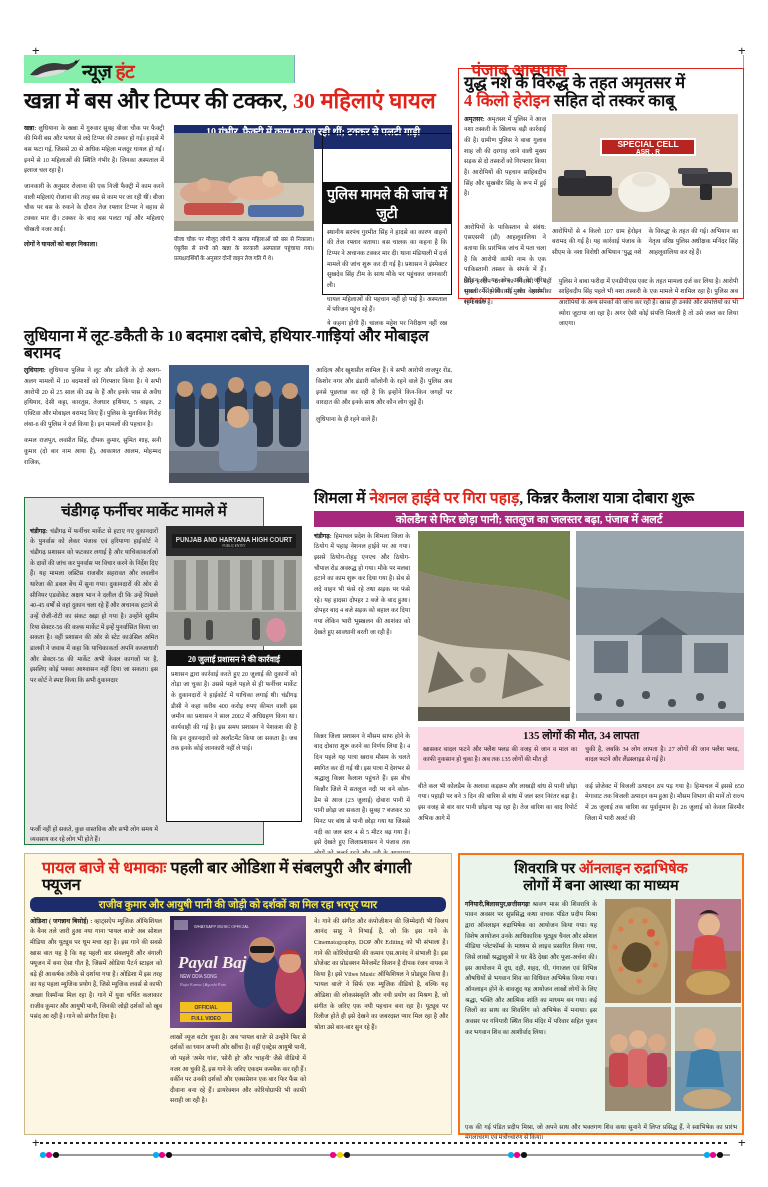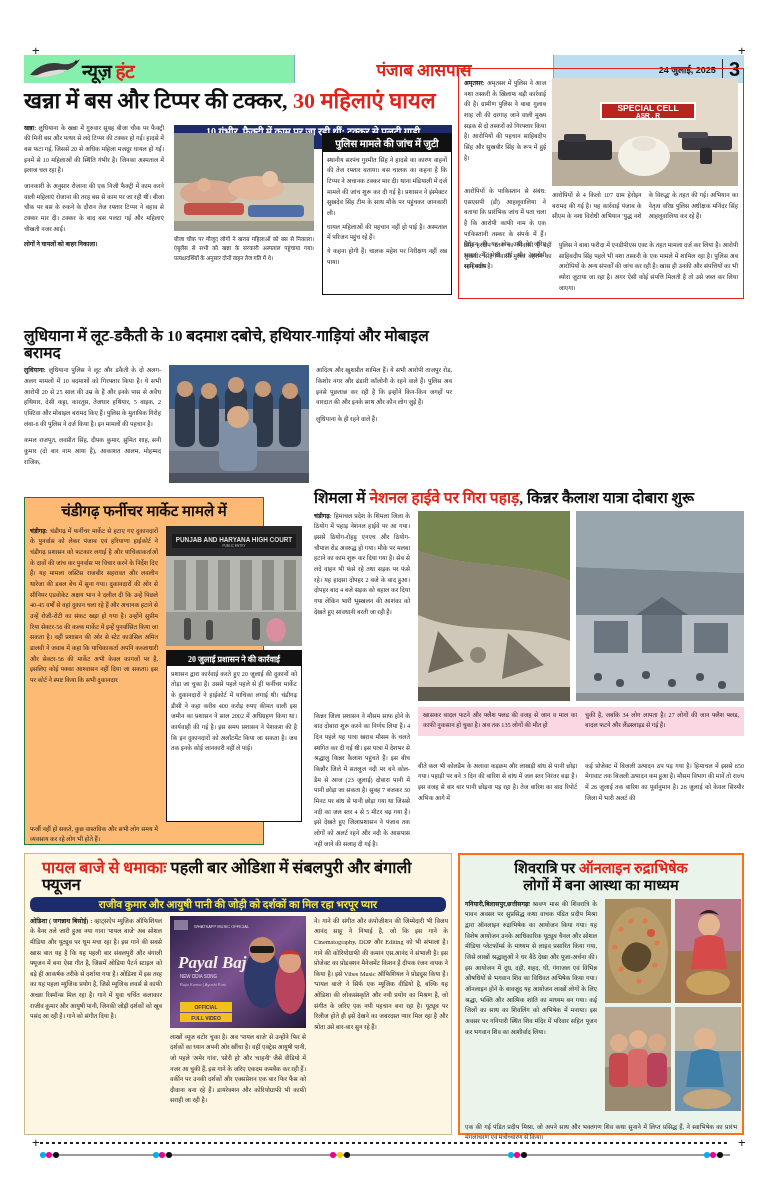--- a/index.html
+++ b/index.html
@@ -111,24 +111,20 @@
       <svg class="bird" viewBox="0 0 62 24">
         <path d="M2 18 C10 8, 22 4, 34 7 C40 8, 46 6, 52 2 C48 9, 42 13, 34 15 C26 17, 14 19, 2 18 Z" fill="#3a3a3a"></path>
         <path d="M6 20 C16 14, 28 12, 40 13 C32 17, 20 21, 6 20 Z" fill="#dcdcdc"></path>
         <circle cx="48" cy="5" r="1.4" fill="#111"></circle>
       </svg>
       <div class="logo-text"><span>न्यूज़ </span><span class="red">हंट</span></div>
     </div>
     <div class="mast-center">
       <span>पंजाब आसपास</span>
     </div>
-    <div class="mast-right">
-      <span class="date">24 जुलाई, 2025</span>
-      <span class="pageno">3</span>
-    </div>
   </div>
 
   <div class="article" style="left:24px;top:86px;width:428px;height:213px;">
     <div class="hl" style="font-size:22px;padding:3px 0 4px 0;">
       <span>खन्ना में बस और टिप्पर की टक्कर,</span>
       <span class="red">30 महिलाएं घायल</span>
     </div>
     <div style="position:relative;width:428px;height:178px;">
 
       <div style="position:absolute;left:0;top:6px;width:140px;">
@@ -148,29 +144,33 @@
           <rect x="10" y="70" width="60" height="12" rx="4" fill="#c6504a"></rect>
           <rect x="74" y="72" width="56" height="12" rx="4" fill="#4f6ea8"></rect>
           <circle cx="96" cy="46" r="8" fill="#e8c3a6"></circle>
           <circle cx="30" cy="52" r="7" fill="#dfb193"></circle>
           <rect x="0" y="88" width="140" height="10" fill="#6c7064" opacity=".5"></rect>
         </svg>
       </div>
       <div class="body-txt" style="position:absolute;left:150px;top:118px;width:140px;font-size:5.6px;">बीजा चौक पर मौजूद लोगों ने खराब महिलाओं को बस से निकाला। एंबुलेंस से सभी को खन्ना के सरकारी अस्पताल पहुंचाया गया। प्रत्यक्षदर्शियों के अनुसार दोनों वाहन तेज गति में थे।</div>
 
       <div class="inset-box" style="left:298px;top:16px;width:130px;height:162px;border:1px solid #111;">
-        <div class="inset-title" style="font-size:10px;padding:2px 0;">पुलिस मामले की जांच में जुटी</div>
+        <div class="inset-title" style="font-size:14px;padding:2px 0;margin-top:48px;">पुलिस मामले की जांच में जुटी</div>
         <div class="body-txt" style="padding:3px 4px 0 4px;">स्थानीय सरपंच गुरमीत सिंह ने हादसे का कारण वाहनों की तेज रफ्तार बताया। बस चालक का कहना है कि टिप्पर ने अचानक टक्कर मार दी। थाना मंडियाली में दर्ज मामले की जांच शुरू कर दी गई है। प्रशासन ने इंस्पेक्टर सुखदेव सिंह टीम के साथ मौके पर पहुंचकर जानकारी ली।</div>
         <div class="body-txt" style="padding:3px 4px 0 4px;">घायल महिलाओं की पहचान नहीं हो पाई है। अस्पताल में परिजन पहुंच रहे हैं।</div>
         <div class="body-txt" style="padding:3px 4px 0 4px;">ये कहना होगी हैं। चालक महेश पर निरीक्षण नहीं रख पाया।</div>
       </div>
     </div>
   </div>
 
   <div class="article" style="left:458px;top:68px;width:286px;height:231px;border:1px solid #e2231a;padding:5px;">
+    <div class="hl" style="font-size:16.5px;">
+      <div>युद्ध नशे के विरुद्ध के तहत अमृतसर में</div>
+      <div><span class="red">4 किलो हेरोइन</span><span> सहित दो तस्कर काबू</span></div>
+    </div>
     <div style="position:relative;margin-top:4px;height:160px;">
       <div style="position:absolute;left:0;top:0;width:82px;">
         <div class="body-txt"><b>अमृतसर:</b> <span>अमृतसर में पुलिस ने आज नशा तस्करी के खिलाफ बड़ी कार्रवाई की है। ग्रामीण पुलिस ने बाबा गुलाब शाह जी की दरगाह जाने वाली मुख्य सड़क से दो तस्करों को गिरफ्तार किया है। आरोपियों की पहचान साहिबदीप सिंह और सुखबीर सिंह के रूप में हुई है।</span></div>
       </div>
       <div class="photo ph-gun" style="position:absolute;left:88px;top:0;width:186px;height:108px;">
         <svg width="186" height="108" viewBox="0 0 186 108" style="position:absolute;left:0;top:0;">
           <rect width="186" height="108" fill="#e3dacb"></rect>
           <rect y="74" width="186" height="34" fill="#b9ae9c"></rect>
           <g>
             <rect x="48" y="24" width="96" height="18" fill="#fff"></rect>
@@ -231,21 +231,21 @@
           <rect x="0" y="108" width="140" height="10" fill="#4b525d"></rect>
         </svg>
       </div>
       <div style="position:absolute;left:292px;top:0;width:136px;">
         <div class="body-txt">आदित्य और खुशप्रीत शामिल हैं। ये सभी आरोपी ताजपुर रोड, किशोर नगर और ढंडारी कॉलोनी के रहने वाले हैं। पुलिस अब इनसे पूछताछ कर रही है कि इन्होंने किन-किन जगहों पर वारदात की और इनके साथ और कौन लोग जुड़े हैं।</div>
         <div class="body-txt" style="margin-top:6px;">लुधियाना के ही रहने वाले हैं।</div>
       </div>
     </div>
   </div>
 
-  <div class="article" style="left:24px;top:497px;width:240px;height:348px;background:#fdba74;border:1px solid #1c7a3a;padding:5px;">
+  <div class="article" style="left:24px;top:497px;width:240px;height:348px;background:#e5e5e5;border:1px solid #1c7a3a;padding:5px;">
     <div class="hl" style="font-size:15px;text-align:center;line-height:1.18;">
       <div>चंडीगढ़ फर्नीचर मार्केट मामले में</div>
     </div>
     <div style="position:relative;margin-top:5px;height:300px;">
       <div style="position:absolute;left:0;top:0;width:128px;">
         <div class="body-txt"><b>चंडीगढ़:</b> <span>चंडीगढ़ में फर्नीचर मार्केट से हटाए गए दुकानदारों के पुनर्वास को लेकर पंजाब एवं हरियाणा हाईकोर्ट ने चंडीगढ़ प्रशासन को फटकार लगाई है और याचिकाकर्ताओं के दावों की जांच कर पुनर्वास पर विचार करने के निर्देश दिए हैं। यह मामला जस्टिस राजबीर सहरावत और लवलीन थारेजा की डबल बेंच में सुना गया। दुकानदारों की ओर से सीनियर एडवोकेट अक्षय भान ने दलील दी कि उन्हें पिछले 40-45 वर्षों से वहां दुकान चला रहे हैं और अचानक हटाने से उन्हें रोजी-रोटी का संकट खड़ा हो गया है। उन्होंने सुप्रीम रिया सेक्टर-56 की कल्क मार्केट में इन्हें पुनर्वासित किया जा सकता है। वहीं प्रशासन की ओर से स्टेट काउंसिल अमित डालवी ने जवाब में कहा कि याचिकाकर्ता अपनि कब्जाधारी और सेक्टर-56 की मार्केट अभी केवल कागजों पर है, इसलिए कोई पक्का आश्वासन नहीं दिया जा सकता। इस पर कोर्ट ने स्पष्ट किया कि सभी दुकानदार</span></div>
       </div>
       <div class="photo ph-court" style="position:absolute;left:136px;top:0;width:136px;height:120px;">
         <svg width="136" height="120" viewBox="0 0 136 120" style="position:absolute;left:0;top:0;">
           <rect width="136" height="120" fill="#cdcdcd"></rect>
@@ -276,20 +276,21 @@
         <div class="body-txt" style="padding:3px 4px;">प्रशासन द्वारा कार्रवाई करते हुए 20 जुलाई की दुकानों को तोड़ा जा चुका है। उससे पहले पहले से ही फर्नीचर मार्केट के दुकानदारों ने हाईकोर्ट में याचिका लगाई थी। चंडीगढ़ डीसी ने कहा करीब 400 करोड़ रुपए कीमत वाली इस जमीन का प्रशासन ने साल 2002 में अधिग्रहण किया था। कार्यवाही की गई है। इस समय प्रशासन ने पेशकश की है कि इन दुकानदारों को अलॉटमेंट किया जा सकता है। जब तक इनके कोई जानकारी नहीं ले पाई।</div>
       </div>
     </div>
     <div class="body-txt" style="width:128px;margin-top:-2px;">फर्जी नहीं हो सकते, कुछ वास्तविक और सभी लोग समय में व्यवसाय कर रहे लोग भी होते हैं।</div>
   </div>
 
   <div class="article" style="left:314px;top:490px;width:430px;height:355px;">
     <div class="hl" style="font-size:15.5px;">
       <span>शिमला में </span><span class="red">नेशनल हाईवे पर गिरा पहाड़</span><span>, किन्नर कैलाश यात्रा दोबारा शुरू</span>
     </div>
+    <div class="subbar" style="margin-top:4px;height:16px;line-height:16px;font-size:11px;background:#a8287d;">कोलडैम से फिर छोड़ा पानी; सतलुज का जलस्तर बढ़ा, पंजाब में अलर्ट</div>
     <div style="position:relative;margin-top:4px;height:328px;">
       <div style="position:absolute;left:0;top:0;width:96px;">
         <div class="body-txt"><b>चंडीगढ़:</b> <span>हिमाचल प्रदेश के शिमला जिला के ठियोग में पहाड़ नेशनल हाईवे पर आ गया। इससे ठियोग-रोहड़ू एनएच और ठियोग-चौपाल रोड अवरुद्ध हो गया। मौके पर मलबा हटाने का काम शुरू कर दिया गया है। सेब से लदे वाहन भी फंसे रहे तथा सड़क पर फंसे रहे। यह हादसा दोपहर 2 बजे के बाद हुआ। दोपहर बाद 4 बजे सड़क को बहाल कर दिया गया लेकिन भारी भूस्खलन की आशंका को देखते हुए सावधानी बरती जा रही है।</span></div>
       </div>
       <div class="photo ph-land1" style="position:absolute;left:104px;top:0;width:152px;height:190px;">
         <svg width="152" height="190" viewBox="0 0 152 190" style="position:absolute;left:0;top:0;">
           <rect width="152" height="190" fill="#a9a395"></rect>
           <path d="M0 0 L152 0 L152 70 C110 50 60 60 0 40 Z" fill="#76844f"></path>
           <path d="M0 40 C60 60 110 50 152 70 L152 130 C100 110 50 126 0 104 Z" fill="#8b8470"></path>
           <path d="M0 104 C50 126 100 110 152 130 L152 190 L0 190 Z" fill="#cfc8b8"></path>
@@ -317,20 +318,21 @@
             <circle cx="70" cy="164" r="4"></circle>
               <circle cx="96" cy="172" r="4"></circle>
             <circle cx="124" cy="166" r="4"></circle>
               <circle cx="146" cy="174" r="4"></circle>
           </g>
           <rect x="0" y="182" width="168" height="8" fill="#8c949a"></rect>
         </svg>
       </div>
 
       <div style="position:absolute;left:104px;top:196px;width:326px;background:#fbd7e3;padding:3px 5px 5px 5px;">
+        <div class="hl" style="font-size:11px;text-align:center;padding-bottom:2px;">135 लोगों की मौत, 34 लापता</div>
         <div style="display:flex;gap:8px;">
           <div class="body-txt" style="flex:1;">खासकर बादल फटने और फ्लैश फ्लड की वजह से जान व माल का काफी नुकसान हो चुका है। अब तक 135 लोगों की मौत हो</div>
           <div class="body-txt" style="flex:1;">चुकी है, जबकि 34 लोग लापता है। 27 लोगों की जान फ्लैश फ्लड, बादल फटने और लैंडस्लाइड से गई है।</div>
         </div>
       </div>
       <div style="position:absolute;left:0;top:200px;width:96px;">
         <div class="body-txt">किन्नर जिला प्रशासन ने मौसम साफ होने के बाद दोबारा शुरू करने का निर्णय लिया है। 4 दिन पहले यह यात्रा खराब मौसम के चलते स्थगित कर दी गई थी। इस यात्रा में देशभर से श्रद्धालु किन्नर कैलाश पहुंचते हैं। इस बीच किन्नौर जिले में सतलुज नदी पर बने कोल-डैम से आज (23 जुलाई) दोबारा पानी में पानी छोड़ा जा सकता है। सुबह 7 बजकर 30 मिनट पर बांध से पानी छोड़ा गया था जिससे नदी का जल स्तर 4 से 5 मीटर बढ़ गया है। इसे देखते हुए जिलाप्रशासन ने पंजाब तक लोगों को अलर्ट रहने और नदी के आसपास नहीं जाने की सलाह दी गई है।</div>
       </div>
       <div style="position:absolute;left:104px;top:250px;width:326px;display:flex;gap:8px;">
         <div class="body-txt" style="flex:1;">बीते कल भी कोलडैम के अलावा कड़छम और लाखड़ी बांध से पानी छोड़ा गया। पहाड़ी पर बने 3 दिन की बारिश से बांध में जल स्तर निरंतर बढ़ा है। इस वजह से बार बार पानी छोड़ना पड़ रहा है। तेज बारिश का बाद रिपोर्ट अभिक आगे में</div>

